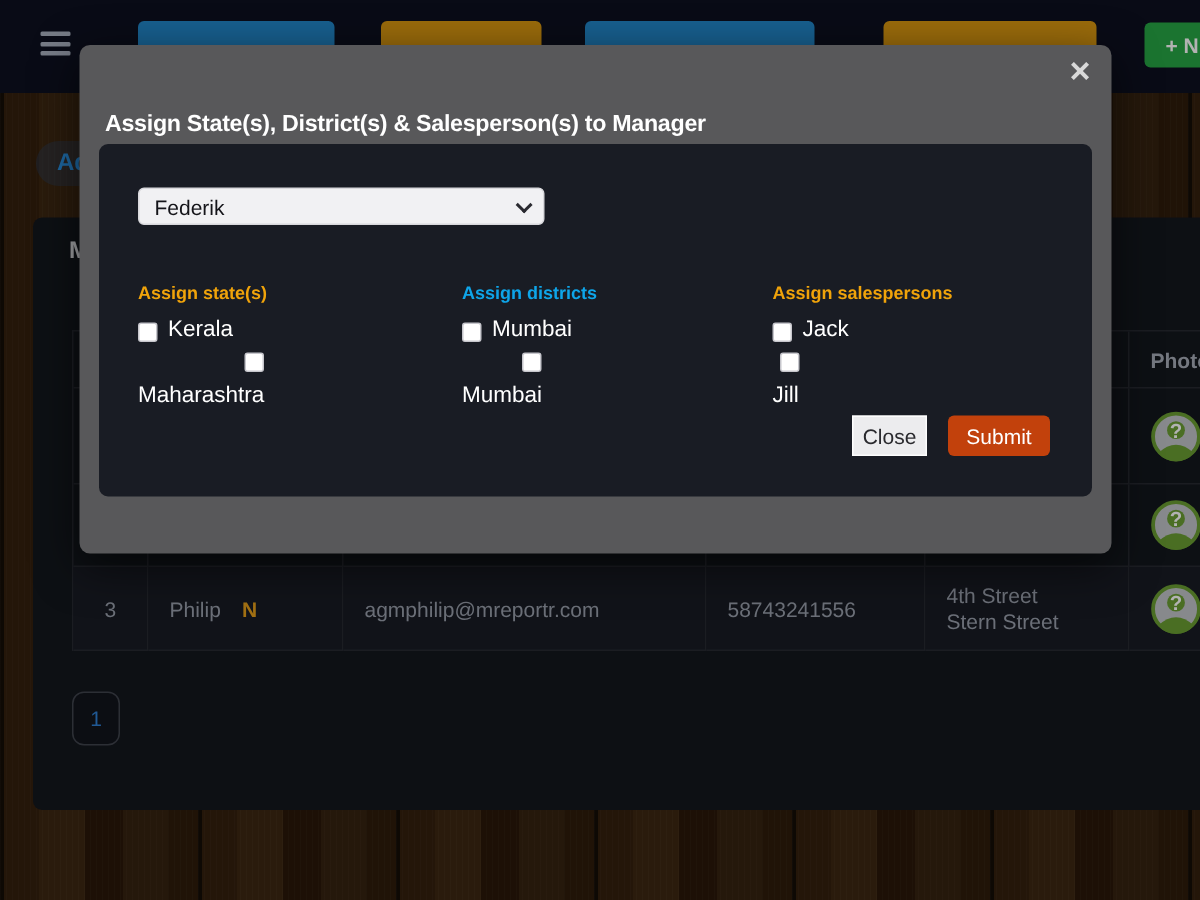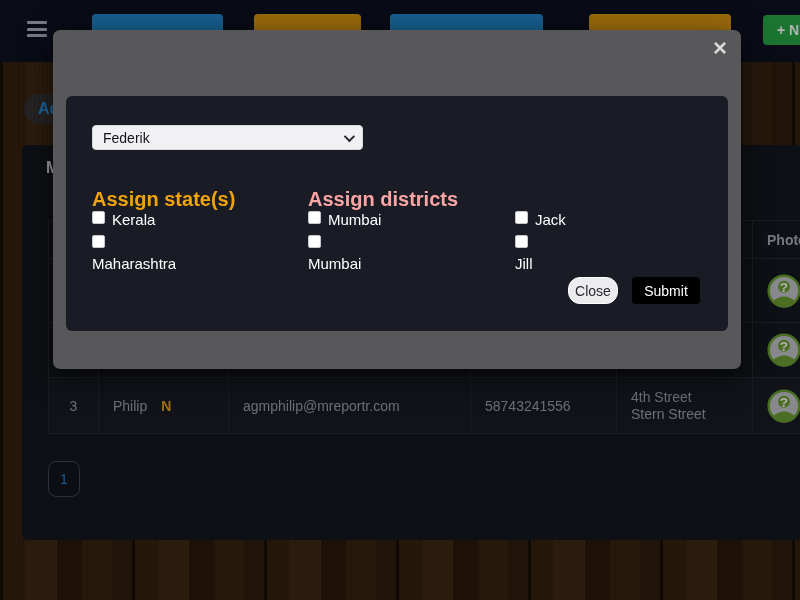--- a/index.html
+++ b/index.html
@@ -50,27 +50,27 @@
   .modal { position:absolute; left:53px; top:30px; width:688px; height:339px; background:#58585a;
     border-radius:7px; z-index:10; box-shadow:0 8px 30px rgba(0,0,0,0.6); }
   .modal-title { position:absolute; left:17px; top:44px; color:#ffffff; font-size:15.5px; font-weight:700; letter-spacing:-0.2px; }
   .modal-x { position:absolute; right:10px; top:2px; color:#d9d9d9; font-size:24px; font-weight:900; cursor:pointer; line-height:1; padding:4px; }
   .panel { position:absolute; left:13px; top:66px; width:662px; height:235px; background:#191c24; border-radius:6px; }
   .select { position:absolute; left:26px; top:29px; width:271px; height:25px; background:#f1f1f3;
     border-radius:4px; color:#15151a; font-size:14px; display:flex; align-items:center;
     padding:0 10px; cursor:pointer; border:1px solid #d8d8dc; }
   .select .chev { margin-left:auto; width:8px; height:8px; border-right:2px solid #2a2a30;
     border-bottom:2px solid #2a2a30; transform:rotate(45deg) translateY(-2px); }
-  .col-head { position:absolute; top:92px; font-size:20px; font-weight:600; }
-  .cb-row { position:absolute; display:flex; align-items:flex-start; gap:7px; color:#ffffff; font-size:15px; cursor:pointer; }
+  .col-head { position:absolute; top:92px; font-size:12px; font-weight:600; }
+  .cb-row { position:absolute; display:flex; align-items:flex-end; gap:7px; color:#ffffff; font-size:15px; cursor:pointer; }
   .cb { width:13px; height:13px; background:#ffffff; border:1px solid #c6c6cc; border-radius:2px; flex:0 0 auto; }
   .cb-r1 { top:115px; } .cb-r2 { top:139px;flex-direction:column; }
   .col1 { left:26px; } .col2 { left:242px; } .col3 { left:449px; }
   .btn-close { position:absolute; left:502px; top:181px; width:50px; height:27px; background:#ececee;
-    color:#2a2a2e; border:1px solid #fdfdfd; border-radius:12px; font-size:14px; cursor:pointer;
+    color:#2a2a2e; border:1px solid #fdfdfd; border-radius:0; font-size:14px; cursor:pointer;
     font-family:inherit; }
   .btn-submit { position:absolute; left:566px; top:181px; width:68px; height:27px;
     color:#ffffff; border:none; border-radius:4px; font-size:14px; cursor:pointer; font-family:inherit; }
 </style>
 </head>
 <body>
 
 <div class="navbar">
   <div class="hamburger">
     <span></span>
@@ -158,30 +158,32 @@
       </div>
     </div>
   </div>
 
   <div class="pagination">1</div>
 </div>
 
 <div class="backdrop"></div>
 
 <div class="modal">
+  <div class="modal-title">Assign State(s), District(s) &amp; Salesperson(s) to Manager</div>
   <div class="modal-x">×</div>
 
   <div class="panel">
     <div class="select">
       <span>Federik</span>
       <span class="chev"></span>
     </div>
 
     <div class="col-head col1" style="color: rgb(240, 163, 10);">Assign state(s)</div>
-    <div class="col-head col2" style="color: #fca5a5;">Assign districts</div>
+    <div class="col-head col2" style="color: #0ea5e9;">Assign districts</div>
+    <div class="col-head col3" style="color: rgb(240, 163, 10);">Assign salespersons</div>
 
     <label class="cb-row col1 cb-r1">
       <span class="cb"></span>
       <span>Kerala</span>
     </label>
     <label class="cb-row col1 cb-r2">
       <span class="cb"></span>
       <span>Maharashtra</span>
     </label>
 
@@ -197,15 +199,15 @@
     <label class="cb-row col3 cb-r1">
       <span class="cb"></span>
       <span>Jack</span>
     </label>
     <label class="cb-row col3 cb-r2">
       <span class="cb"></span>
       <span>Jill</span>
     </label>
 
     <button class="btn-close">Close</button>
-    <button class="btn-submit" style="background: #000000;">Submit</button>
+    <button class="btn-submit" style="background: #c2410c;">Submit</button>
   </div>
 </div>
 
 </body></html>

